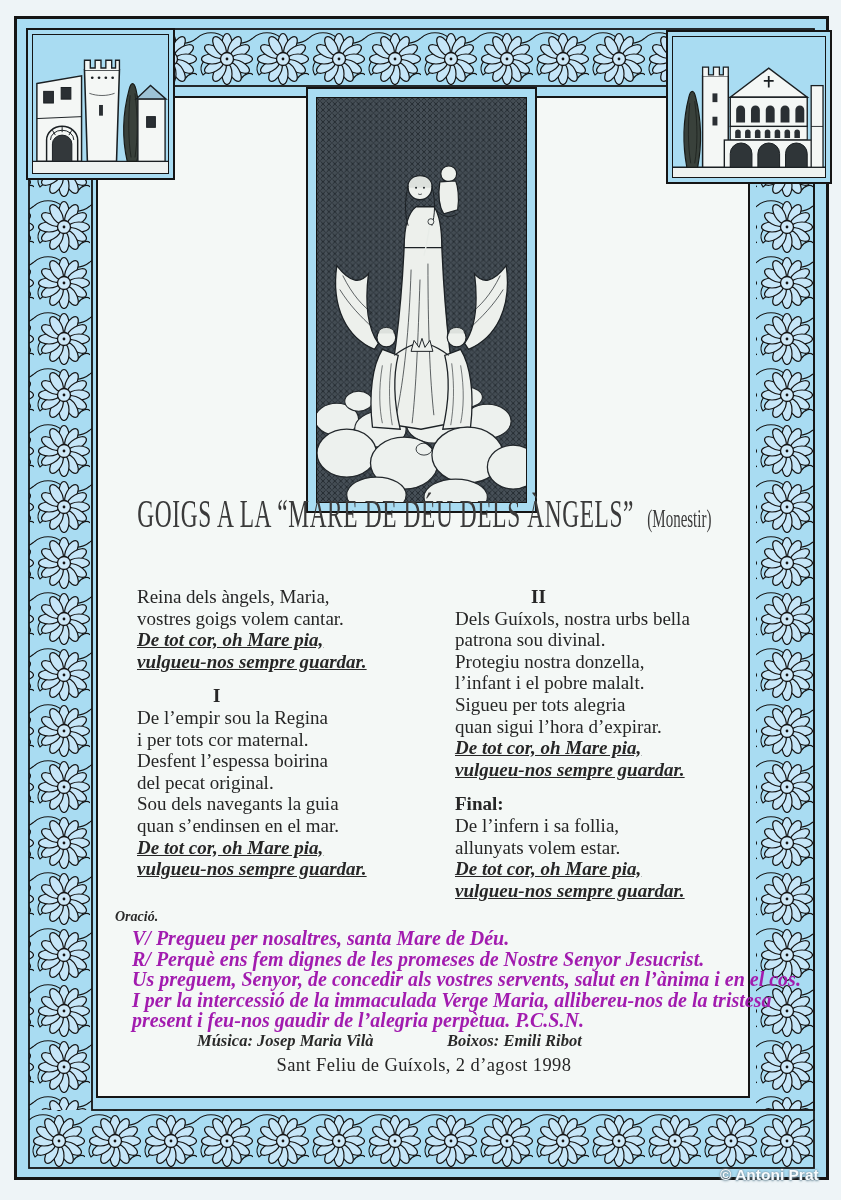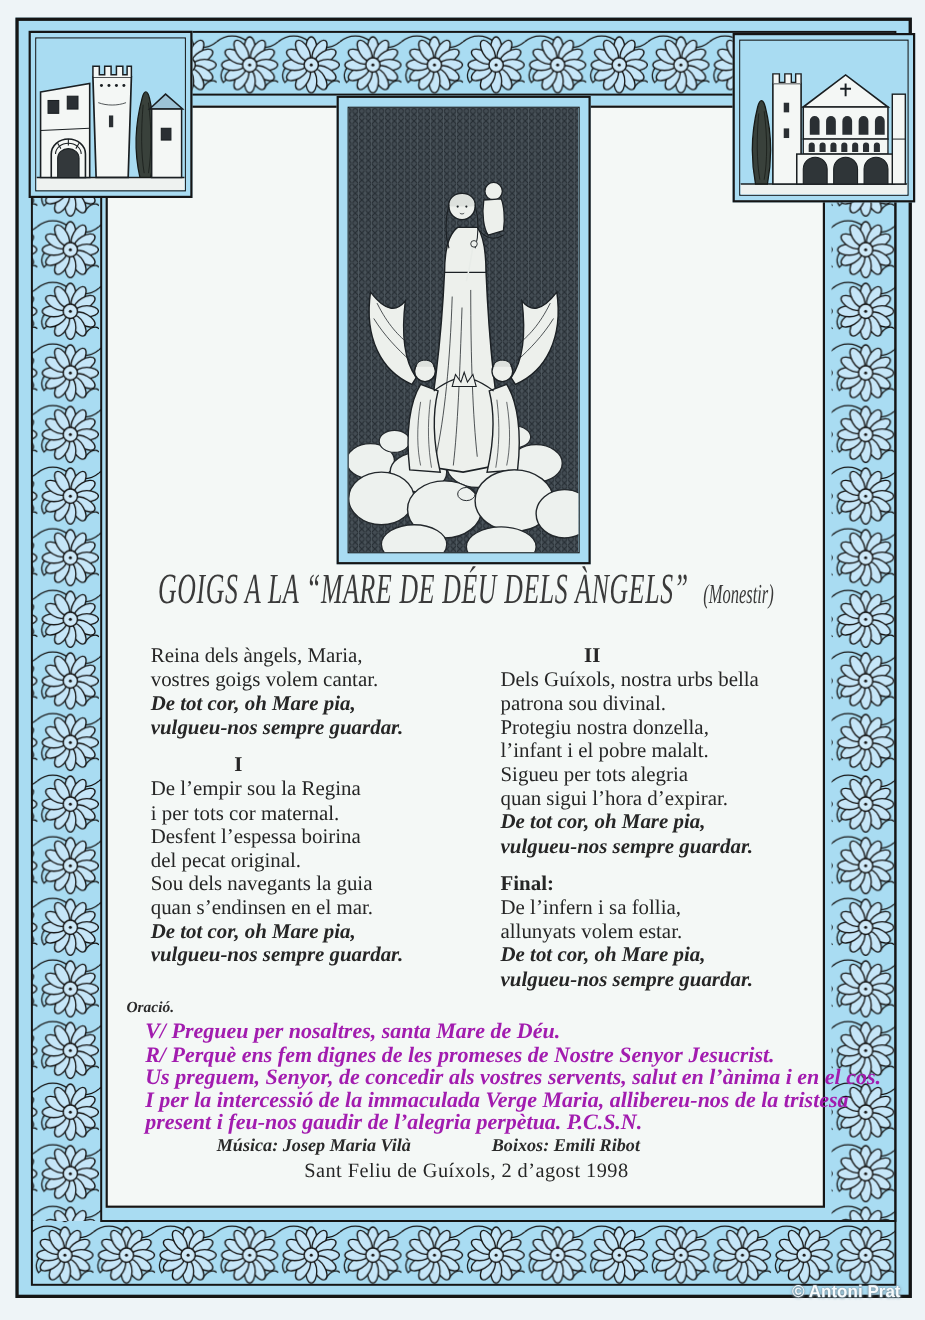--- a/index.html
+++ b/index.html
@@ -23,33 +23,33 @@
   .corner-tr{left:666px;top:30px;width:166px;height:154px;}
 
   
   .center-image{position:absolute;left:306px;top:87px;width:231px;height:426px;
       box-sizing:border-box;border:2.5px solid #151515;background:#a9dcf2;padding:8px;z-index:4;}
   .center-image .inner{width:100%;height:100%;border:1.2px solid #151515;box-sizing:border-box;overflow:hidden;}
 
   .textlayer{position:absolute;inset:0;z-index:5;}
 
   
-  .title-row{position:absolute;left:97px;top:508px;width:654px;height:50px;
-      display:flex;justify-content:center;align-items:flex-end;font-style:italic;}
+  .title-row{position:absolute;left:97px;top:488px;width:654px;height:50px;
+      display:flex;justify-content:center;align-items:center;}
   .title-scale{display:inline-flex;align-items:baseline;white-space:nowrap;
       transform:scaleX(0.60);transform-origin:50% 60%;}
   .title-main{font-size:39px;letter-spacing:1px;color:#3a3a3a;font-weight:normal;}
   .title-suffix{font-size:25px;color:#3a3a3a;margin-left:22px;}
 
   
   .col{position:absolute;top:586px;width:300px;}
   .col-left{left:137px;}
   .col-right{left:455px;}
   .vline{font-size:19px;line-height:21.6px;white-space:nowrap;color:#262626;}
-  .vline.refrain{font-weight:bold;font-style:italic;}
+  .vline.refrain{font-weight:bold;font-style:italic;text-decoration:underline;}
   .st-label{font-size:19px;line-height:21.6px;font-weight:bold;color:#262626;}
   .lbl-gap{margin-top:13px;}
   .lbl-1{margin-left:76px;}
   .lbl-2{margin-left:76px;}
   .lbl-final{}
 
   
   .oracio{position:absolute;left:115px;top:905px;width:625px;}
   .oracio-heading{font-size:14px;font-weight:bold;font-style:italic;line-height:23px;}
   .oracio-line{font-size:20px;font-weight:bold;font-style:italic;line-height:20.6px;

